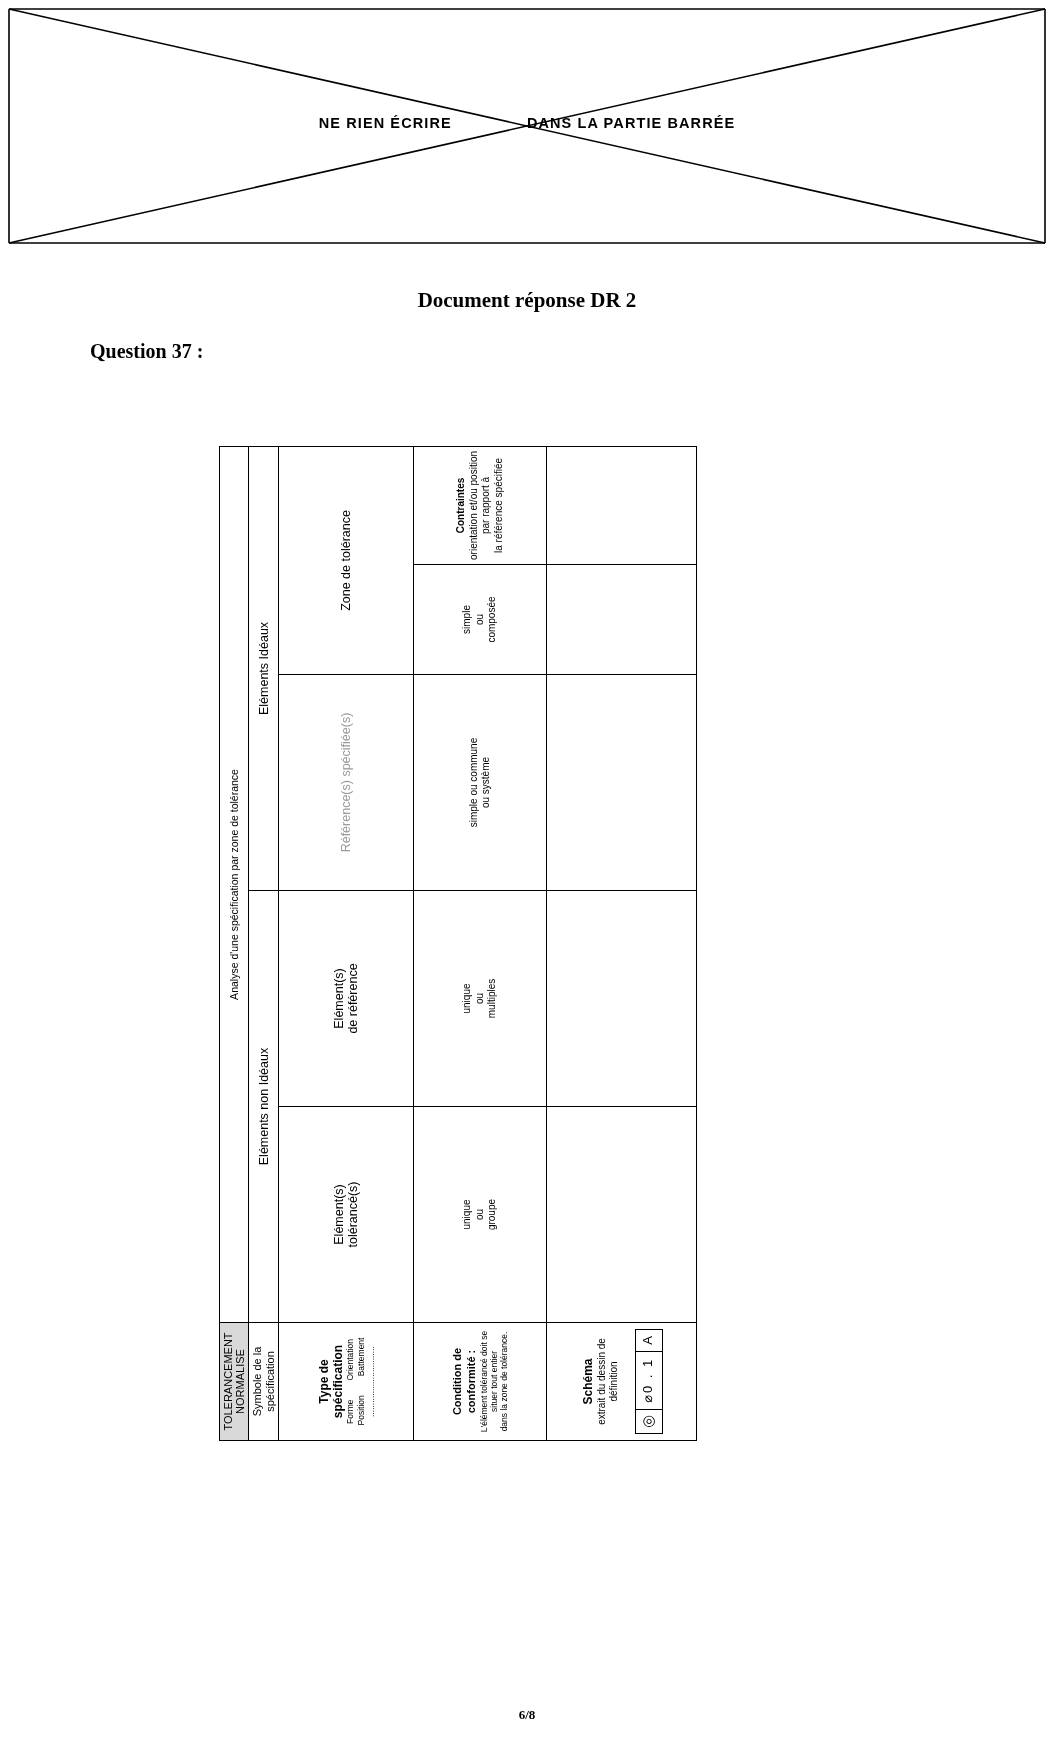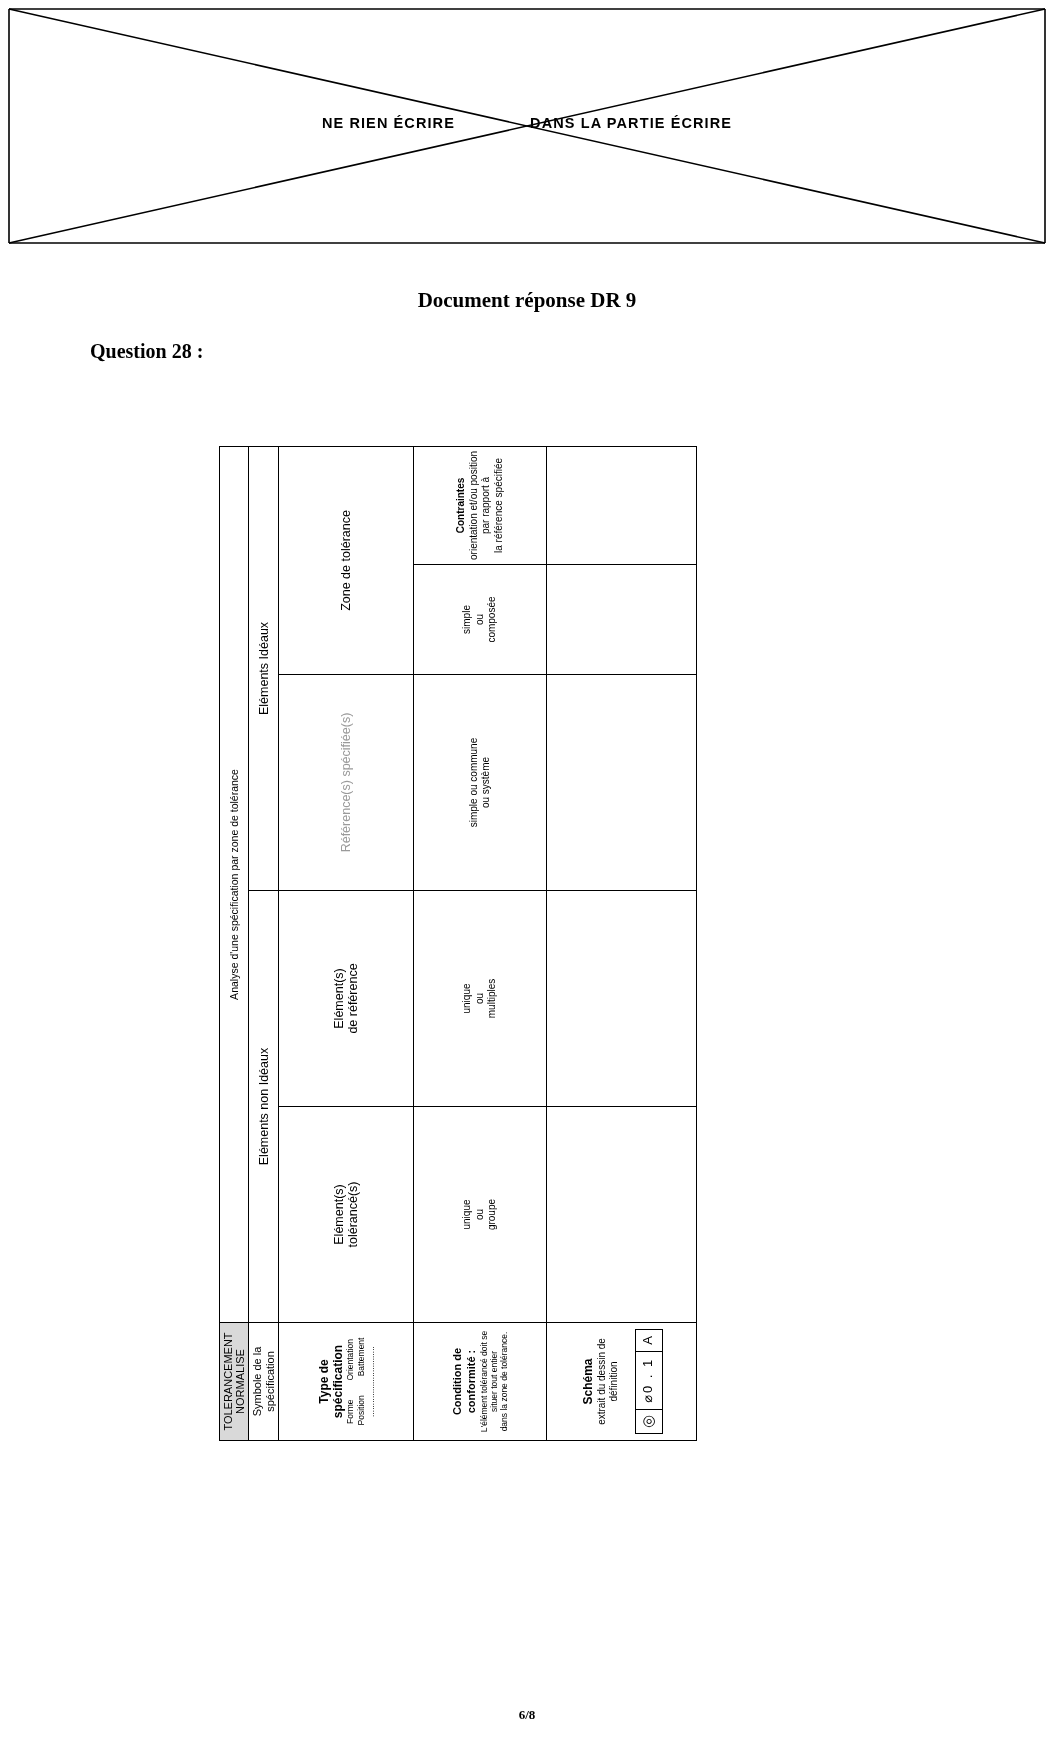--- a/index.html
+++ b/index.html
@@ -195,26 +195,26 @@
   <svg viewBox="0 0 1038 236" preserveAspectRatio="none">
     <line x1="1" y1="1" x2="1037" y2="235" stroke="#000" stroke-width="1.6"></line>
     <line x1="1037" y1="1" x2="1" y2="235" stroke="#000" stroke-width="1.6"></line>
     <line x1="1" y1="1" x2="1037" y2="1" stroke="#000" stroke-width="1.6"></line>
     <line x1="1" y1="235" x2="1037" y2="235" stroke="#000" stroke-width="1.6"></line>
     <line x1="1" y1="1" x2="1" y2="235" stroke="#000" stroke-width="1.6"></line>
     <line x1="1037" y1="1" x2="1037" y2="235" stroke="#000" stroke-width="1.6"></line>
   </svg>
   <div class="barred-label">
     <span class="left">NE  RIEN  ÉCRIRE</span>
-    <span class="right">DANS  LA  PARTIE  ÉCRIRE</span>
+    <span class="right">DANS  LA  PARTIE  BARRÉE</span>
   </div>
 </div>
 
-<div class="doc-title">Document réponse DR 9</div>
-<div class="question-label">Question 28 :</div>
+<div class="doc-title">Document réponse DR 2</div>
+<div class="question-label">Question 37 :</div>
 
 <div id="rot-wrap">
 <div id="rot-inner">
   <table class="analysis">
     <colgroup>
       <col style="width:118px">
       <col style="width:108px">
       <col style="width:108px">
       <col style="width:108px">
       <col style="width:108px">

